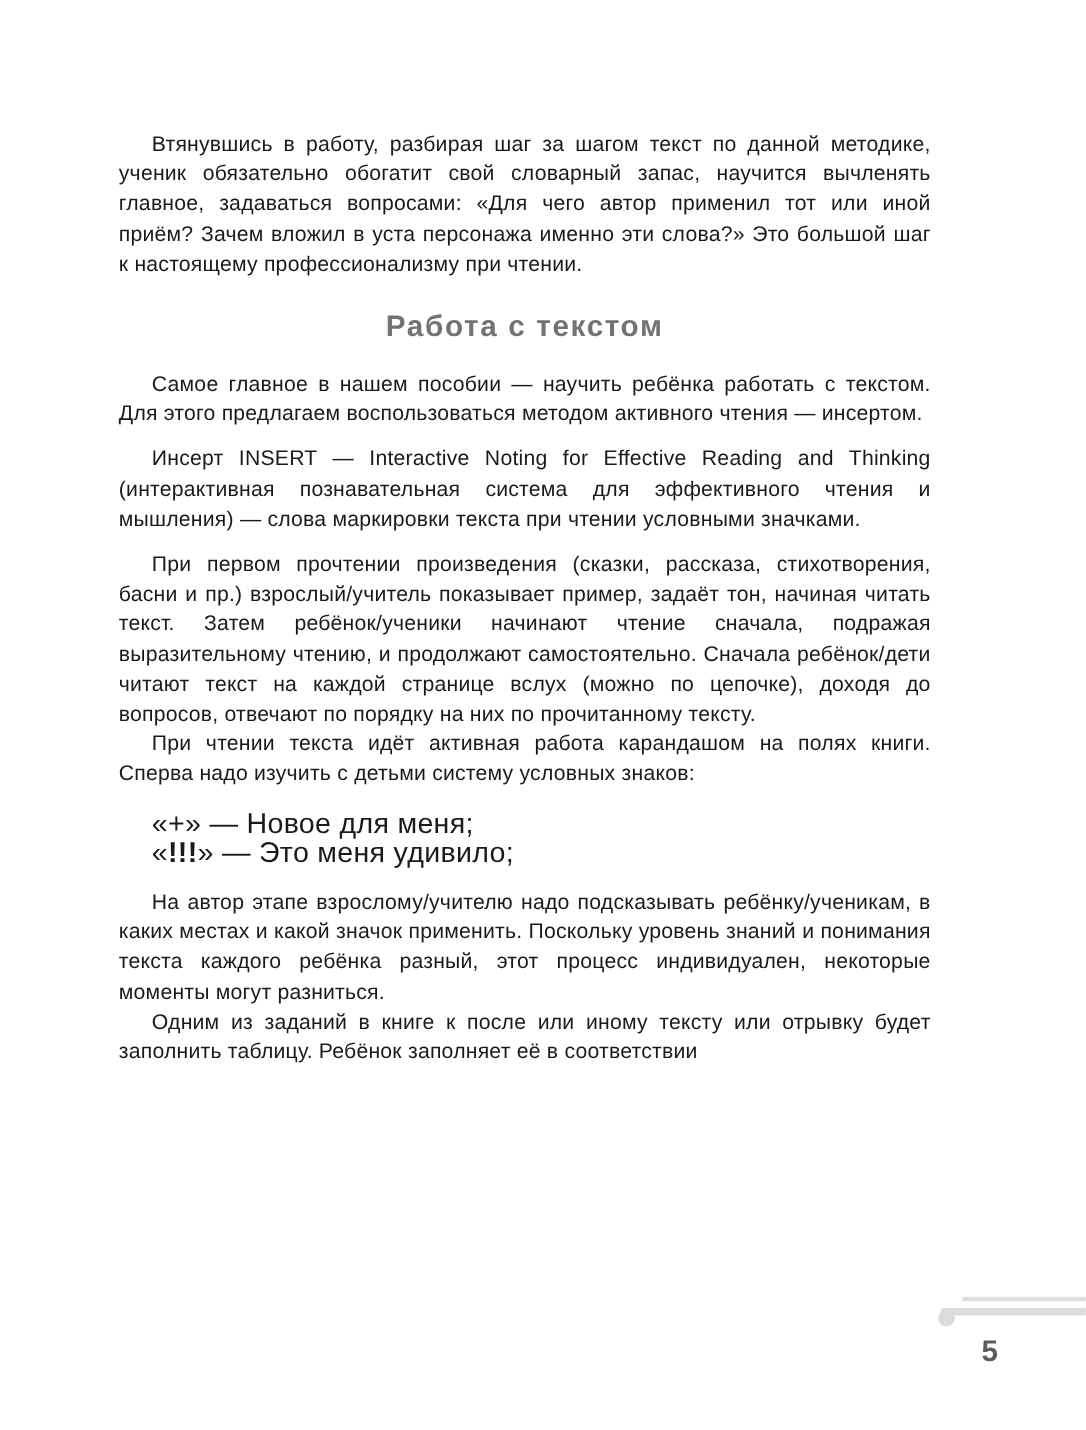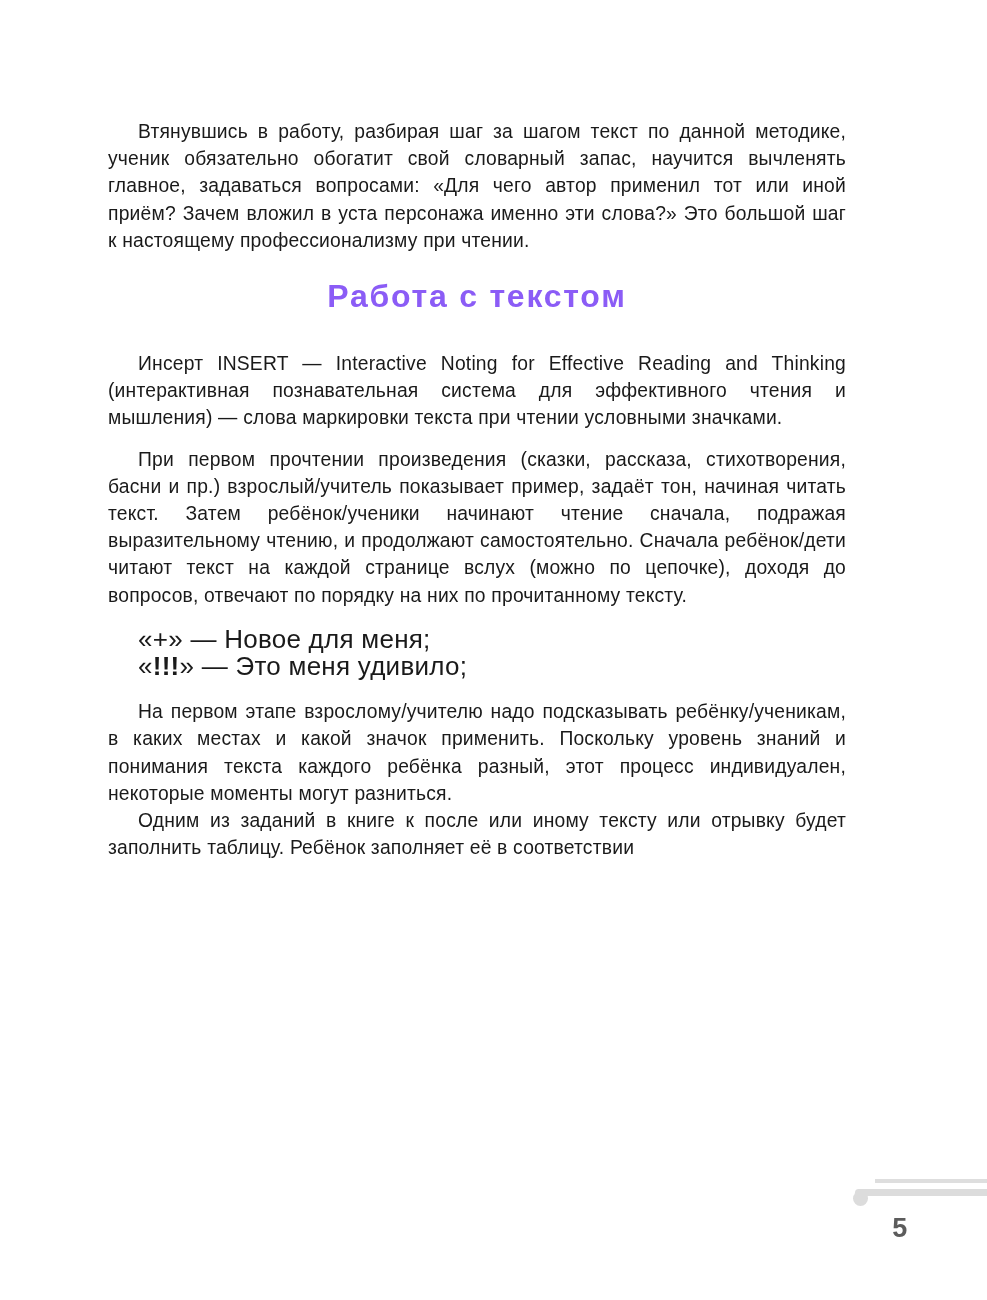--- a/index.html
+++ b/index.html
@@ -42,26 +42,26 @@
     text-indent: 30px;
     letter-spacing: 0.01em;
     hyphens: manual;
   }
 
   
   .gap-lg { height: 14px; }
 
   h2.section-title {
     margin: 0;
-    font-size: 32px;
+    font-size: 27px;
     line-height: 30px;
     font-weight: bold;
     text-align: center;
     letter-spacing: 0.055em;
-    color: #8b5cf6;
+    color: #737373;
   }
 
   .title-block {
     padding-top: 27px;
     padding-bottom: 25px;
   }
 
   ul.symbol-list {
     margin: 0;
     padding: 0;
@@ -136,36 +136,38 @@
 <div class="page">
 
   <div class="content">
 
     <p class="para">Втянувшись в работу, разбирая шаг за шагом текст по данной методике, ученик обязательно обогатит свой словарный запас, научится вычленять главное, задаваться вопросами: «Для чего автор применил тот или иной приём? Зачем вложил в уста персонажа именно эти слова?» Это большой шаг к настоящему профессионализму при чтении.</p>
 
     <div class="title-block">
       <h2 class="section-title">Работа с текстом</h2>
     </div>
 
+    <p class="para">Самое главное в нашем пособии — научить ребёнка работать с текстом. Для этого предлагаем воспользоваться методом активного чтения — инсертом.</p>
     <div class="gap-lg"></div>
 
     <p class="para">Инсерт INSERT — Interactive Noting for Effective Reading and Thinking (интерактивная познавательная система для эффективного чтения и мышления) — слова маркировки текста при чтении условными значками.</p>
     <div class="gap-lg"></div>
 
     <p class="para">При первом прочтении произведения (сказки, рассказа, стихотворения, басни и пр.) взрослый/учитель показывает пример, задаёт тон, начиная читать текст. Затем ребёнок/ученики начинают чтение сначала, подражая выразительному чтению, и продолжают самостоятельно. Сначала ребёнок/дети читают текст на каждой странице вслух (можно по цепочке), доходя до вопросов, отвечают по порядку на них по прочитанному тексту.</p>
 
+    <p class="para">При чтении текста идёт активная работа карандашом на полях книги. Сперва надо изучить с детьми систему условных знаков:</p>
 
     <div class="list-block">
       <ul class="symbol-list">
         <li><span>«</span><span>+</span><span>»</span><span> — </span><span>Новое для меня;</span></li>
         <li><span>«</span><span class="sym-strong">!!!</span><span>»</span><span> — </span><span>Это меня удивило;</span></li>
       </ul>
     </div>
 
-    <p class="para">На первом этапе взрослому/учителю надо подсказывать ребёнку/ученикам, в каких местах и какой значок применить. Поскольку уровень знаний и понимания текста каждого ребёнка разный, этот процесс индивидуален, некоторые моменты могут разниться.</p>
+    <p class="para">На автор этапе взрослому/учителю надо подсказывать ребёнку/ученикам, в каких местах и какой значок применить. Поскольку уровень знаний и понимания текста каждого ребёнка разный, этот процесс индивидуален, некоторые моменты могут разниться.</p>
 
 
     <p class="para">Одним из заданий в книге к после или иному тексту или отрывку будет заполнить таблицу. Ребёнок заполняет её в соответствии</p>
 
   </div>
 
   <div class="page-ornament">
     <div class="orn-line-top"></div>
     <div class="orn-line-bottom"></div>
     <div class="orn-dot"></div>

